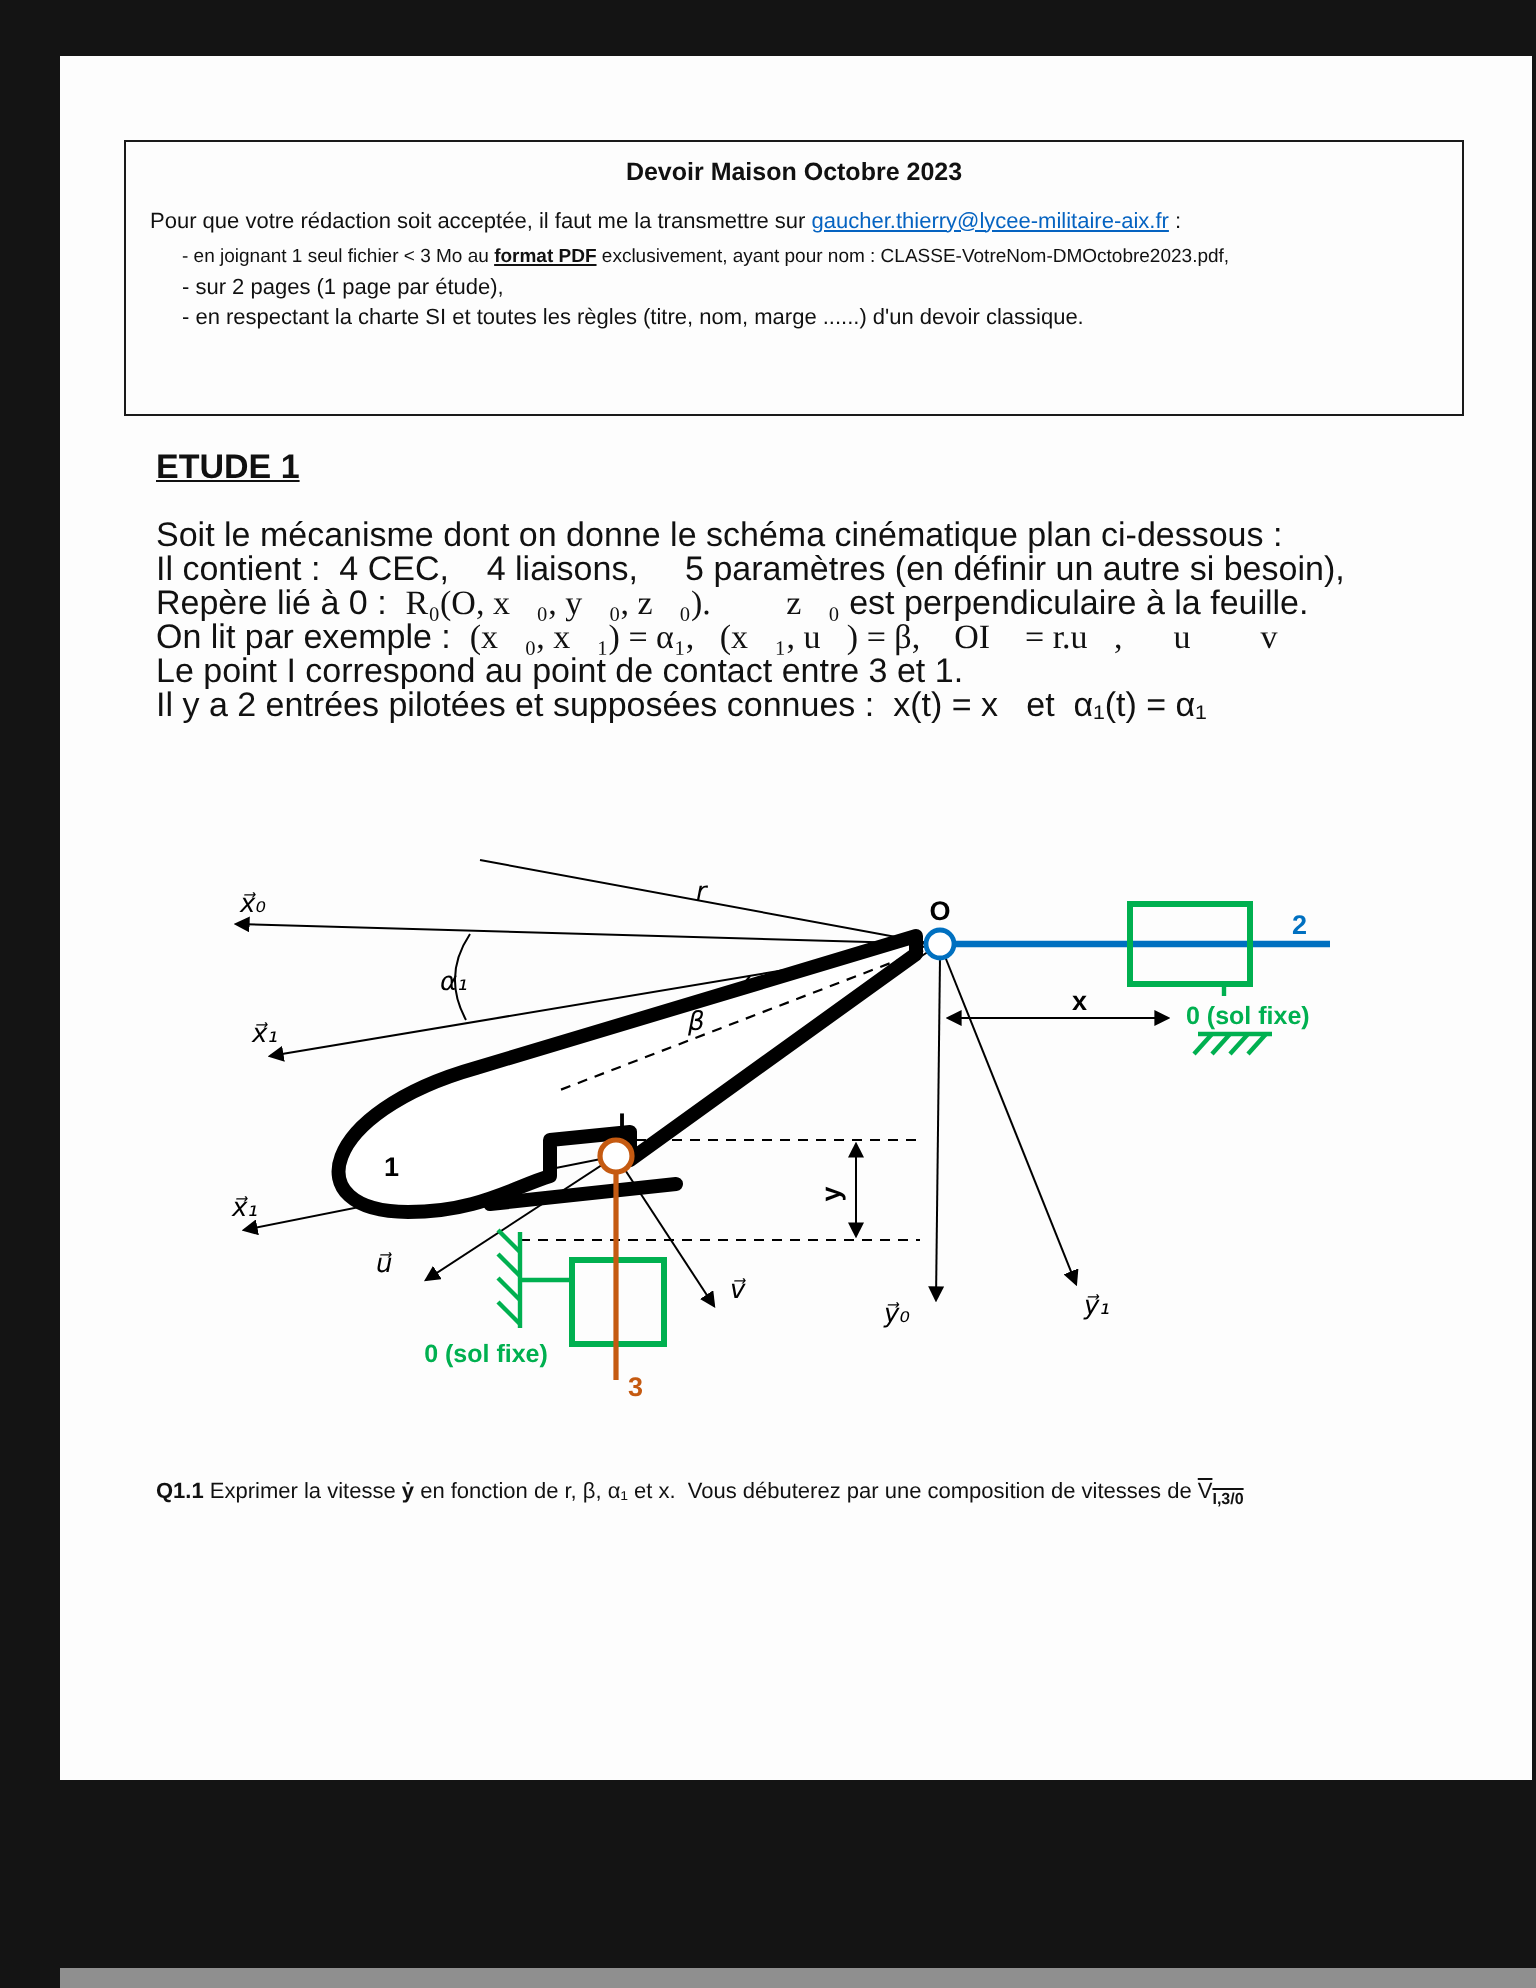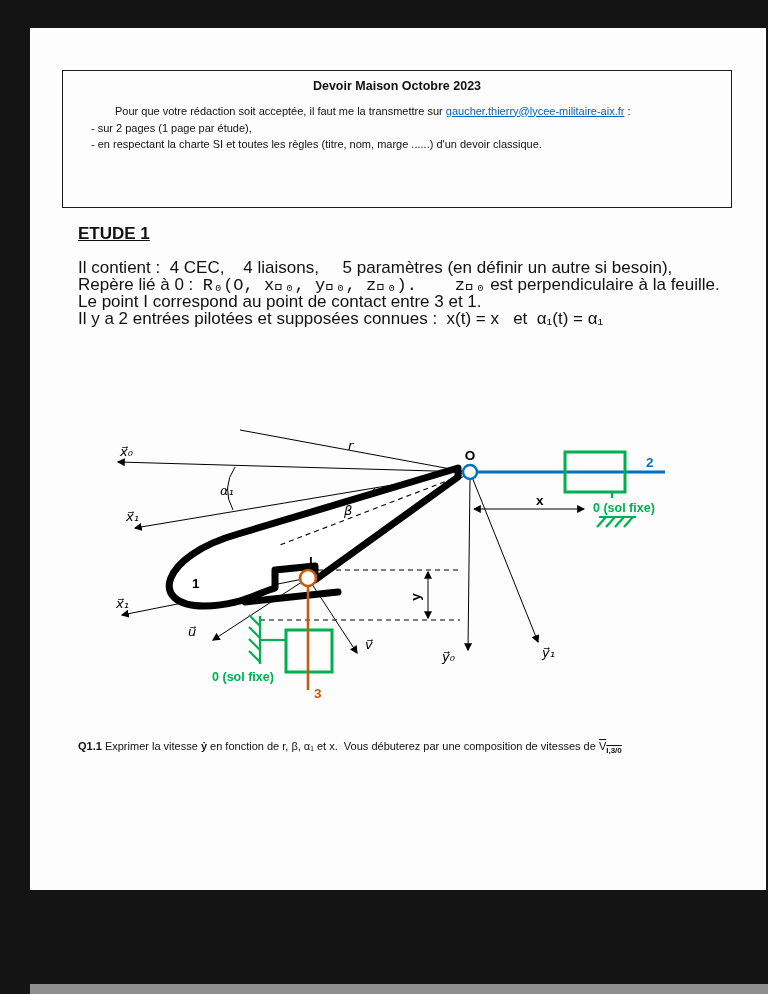--- a/index.html
+++ b/index.html
@@ -16,31 +16,31 @@
     position:absolute; left:30px; bottom:0; width:738px; height:10px;
     background:#8f8f8f;
   }
   
   .hdr-box {
     position:absolute; left:32px; top:42px; width:670px; height:138px;
     border:1px solid #1a1a1a; box-sizing:border-box; padding:8px 12px 0 12px;
     font-size:11px; line-height:15.5px;
   }
   .hdr-title { text-align:center; font-size:12.5px; font-weight:600; margin-bottom:9px; }
-  .hdr-intro { margin-bottom:2px; white-space:pre-wrap;margin-left:40px; }
+  .hdr-intro { margin-bottom:2px; white-space:pre-wrap; }
   .hdr-bullets { padding-left:16px; }
   .hdr-bullets .bl { white-space:pre-wrap; }
   .small { font-size:9.5px; }
   .link { color:#0563c1; text-decoration:underline; cursor:pointer; }
   .ub { text-decoration:underline; font-weight:bold; }
   
   .etude { position:absolute; left:48px; top:196px; width:660px; font-size:17px; }
   .etude-h { font-weight:bold; text-decoration:underline; margin-bottom:15px; }
   .ln { line-height:17px; height:17px; white-space:pre; }
-  .math { font-family:Liberation Mono, monospace;text-align:center; }
+  .math { font-family:Liberation Serif, serif;text-align:center; }
   
   .diag { position:absolute; left:50px; top:392px; }
   .tl { stroke:#000; stroke-width:1; fill:none; }
   .dash { stroke:#000; stroke-width:1.1; stroke-dasharray:5 4; fill:none; }
   .part1 { fill:#ffffff; stroke:#000; stroke-width:7; stroke-linejoin:round; }
   .part1jaw { stroke:#000; stroke-width:7; stroke-linecap:round; }
   .blue { stroke:#0070c0; stroke-width:3.2; }
   .bcirc { fill:#fff; stroke:#0070c0; stroke-width:2.4; }
   .grect { fill:none; stroke:#00b050; stroke-width:3; }
   .gline { stroke:#00b050; stroke-width:2.2; fill:none; }
@@ -61,29 +61,32 @@
 </style>
 </head>
 <body>
 
 <div class="page">
 
   <div class="hdr-box">
     <div class="hdr-title">Devoir Maison Octobre 2023</div>
     <div class="hdr-intro"><span>Pour que votre rédaction soit acceptée, il faut me la transmettre sur </span><a class="link">gaucher.thierry@lycee-militaire-aix.fr</a><span> :</span></div>
     <div class="hdr-bullets">
+      <div class="bl small"><span>- en joignant 1 seul fichier &lt; 3 Mo au </span><span class="ub">format PDF</span><span> exclusivement, ayant pour nom : CLASSE-VotreNom-DMOctobre2023.pdf,</span></div>
       <div class="bl">- sur 2 pages (1 page par étude),</div>
       <div class="bl">- en respectant la charte SI et toutes les règles (titre, nom, marge ......) d'un devoir classique.</div>
     </div>
   </div>
 
   <div class="etude">
     <div class="etude-h">ETUDE 1</div>
+    <div class="ln">Soit le mécanisme dont on donne le schéma cinématique plan ci-dessous :</div>
     <div class="ln">Il contient :  4 CEC,    4 liaisons,     5 paramètres (en définir un autre si besoin),</div>
     <div class="ln"><span>Repère lié à 0 :  </span><span class="math">R₀(O, x⃗₀, y⃗₀, z⃗₀).</span><span>        </span><span class="math">z⃗₀</span><span> est perpendiculaire à la feuille.</span></div>
+    <div class="ln"><span>On lit par exemple :  </span><span class="math">(x⃗₀, x⃗₁) = α₁,   (x⃗₁, u⃗) = β,    OI⃗ = r.u⃗,      u⃗ ⊥ v⃗</span></div>
     <div class="ln">Le point I correspond au point de contact entre 3 et 1.</div>
     <div class="ln">Il y a 2 entrées pilotées et supposées connues :  x(t) = x   et  α₁(t) = α₁</div>
   </div>
 
   <svg class="diag" width="660" height="292" viewBox="0 0 660 292">
     <defs>
       <marker id="ah" viewBox="0 0 10 10" refX="8.5" refY="5" markerWidth="8" markerHeight="8" orient="auto-start-reverse">
         <path d="M0,0 L10,5 L0,10 z" fill="#000"></path>
       </marker>
     </defs>

